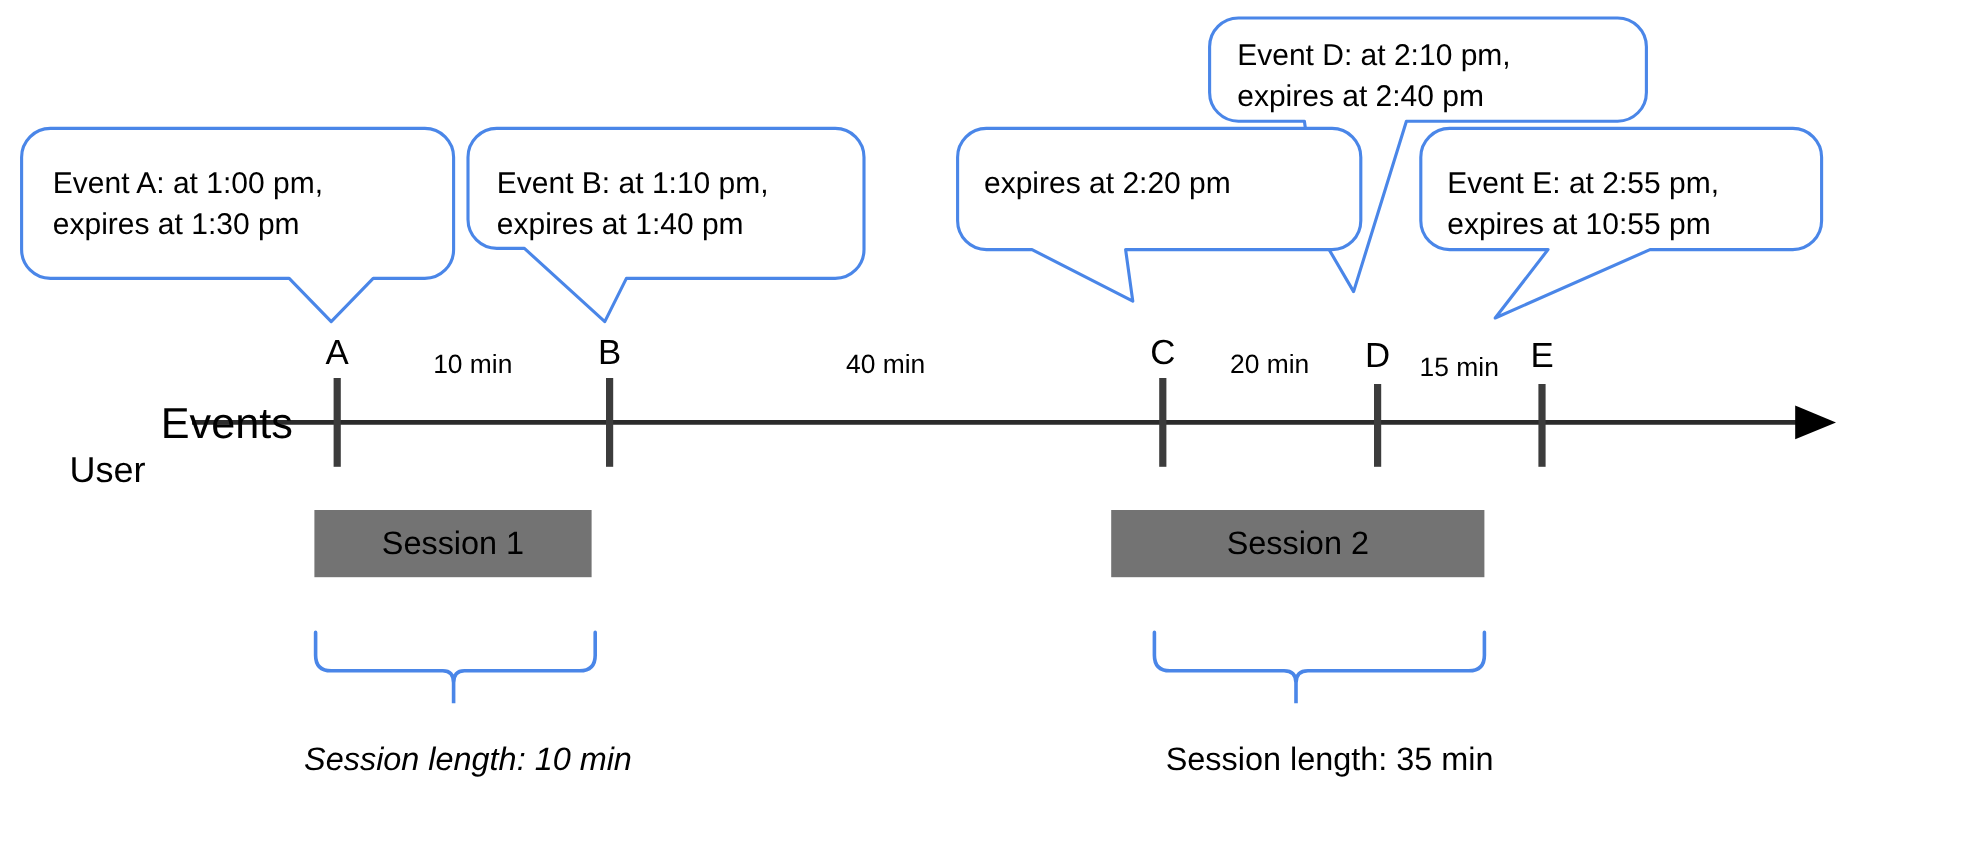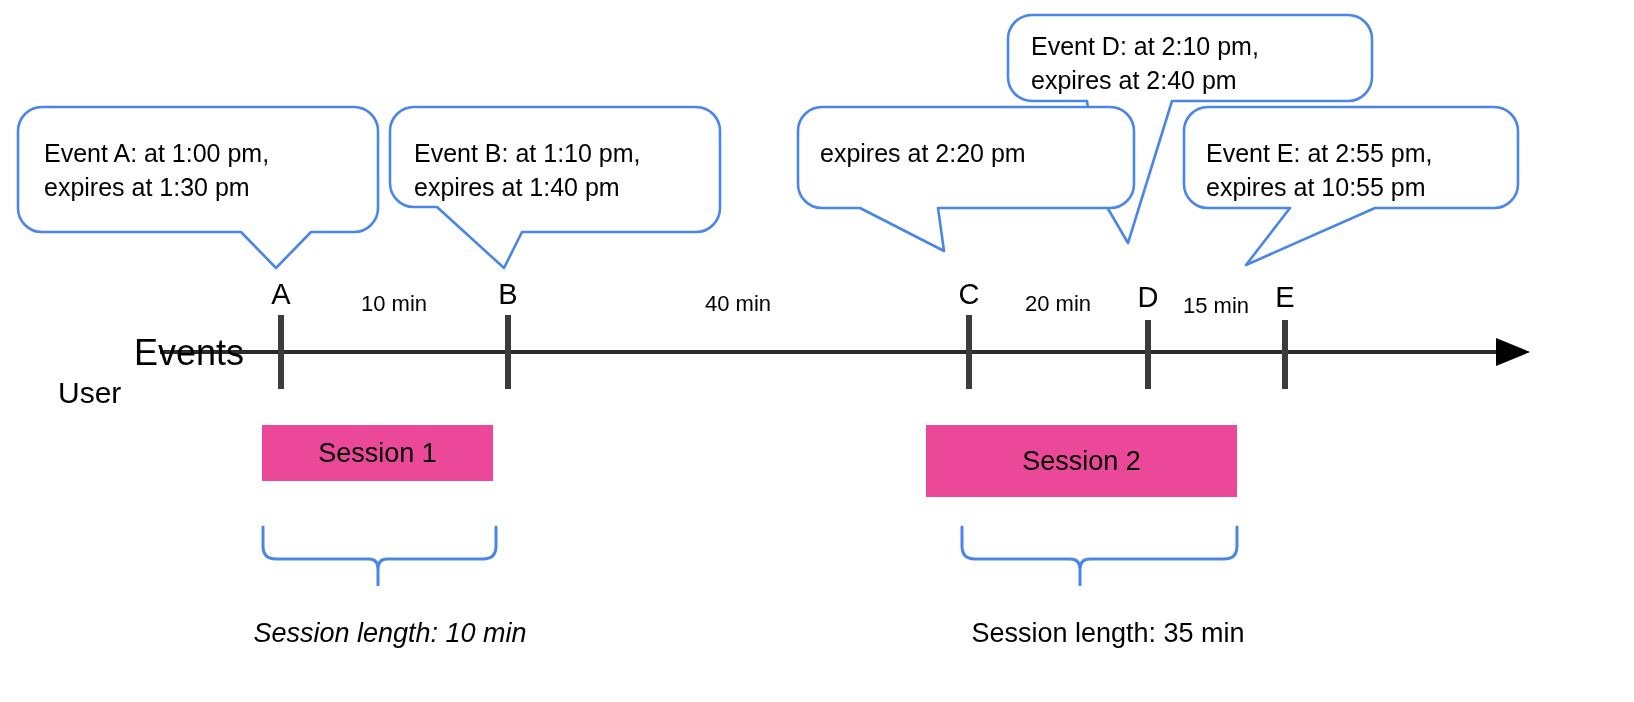--- a/index.html
+++ b/index.html
@@ -57,21 +57,21 @@
     position: absolute;
     color: #000000;
     font-size: 22px;
     white-space: nowrap;
     transform: translateX(-50%);
   }
 
   
   .session-box {
     position: absolute;
-    background: #ec4899;
+    background: #737373;
     display: flex;
     align-items: center;
     justify-content: center;
     color: #000000;
     font-size: 27px;
   }
 
   .session-length {
     position: absolute;
     color: #000000;
@@ -239,20 +239,20 @@
   <div class="tick-label" style="left:1285px; top:281px;">E</div>
 
   <div class="gap-label" style="left:394px; top:291px;">10 min</div>
   <div class="gap-label" style="left:738px; top:291px;">40 min</div>
   <div class="gap-label" style="left:1058px; top:291px;">20 min</div>
   <div class="gap-label" style="left:1216px; top:293px;">15 min</div>
 
   <div class="session-box" style="left:262px; top:425px; width:231px; height:56px;">
     <span>Session 1</span>
   </div>
-  <div class="session-box" style="left:926px; top:425px; width:311px; height:72px;">
+  <div class="session-box" style="left:926px; top:425px; width:311px; height:56px;">
     <span>Session 2</span>
   </div>
 
   <div class="session-length" style="left:390px; top:618px;font-style:italic;">Session length: 10 min</div>
   <div class="session-length" style="left:1108px; top:618px;">Session length: 35 min</div>
 
 </div>
 
 </body></html>

